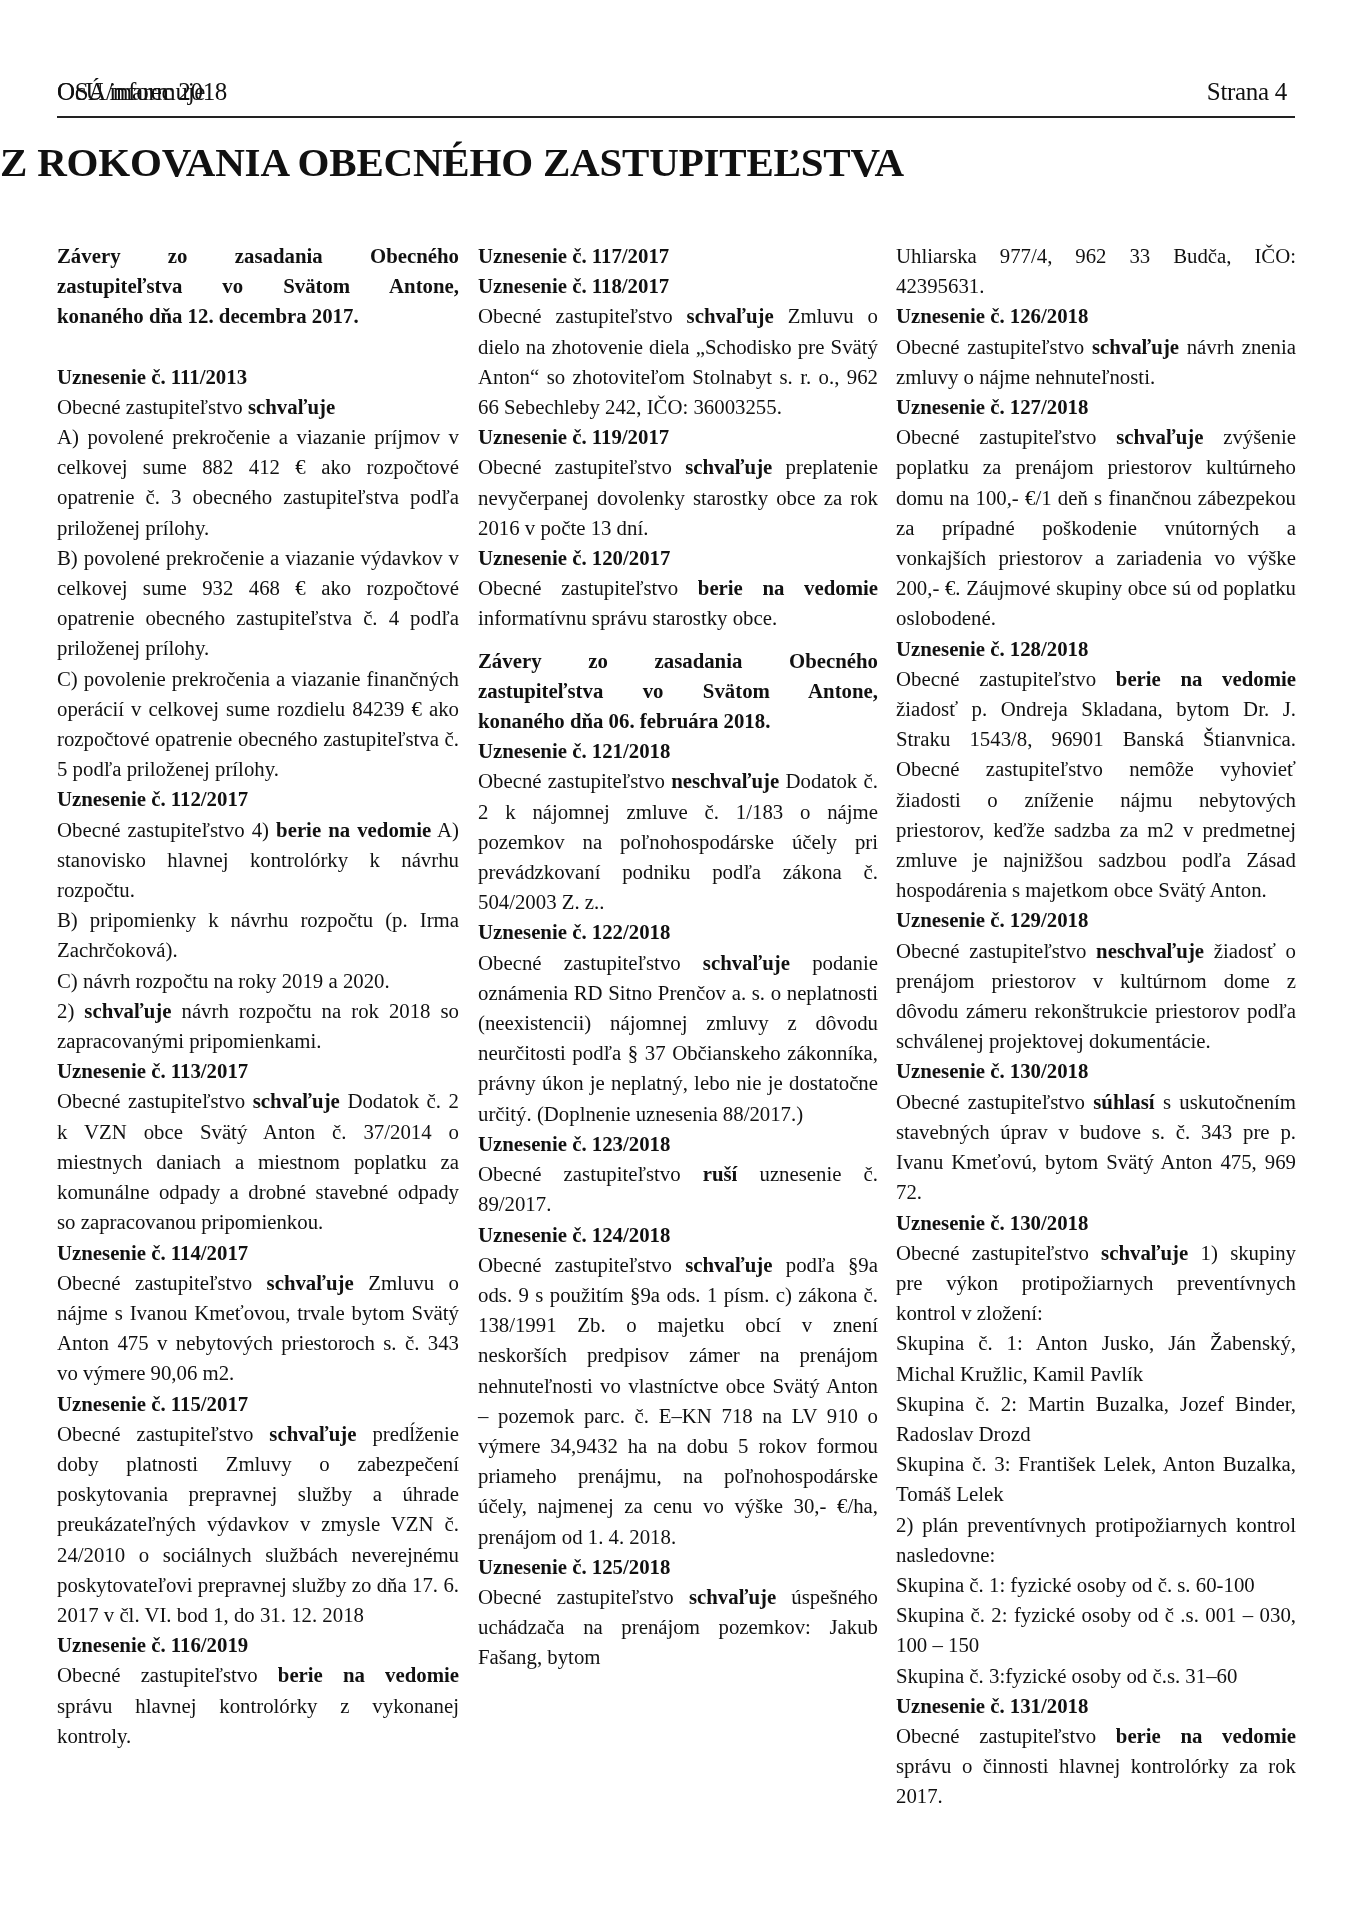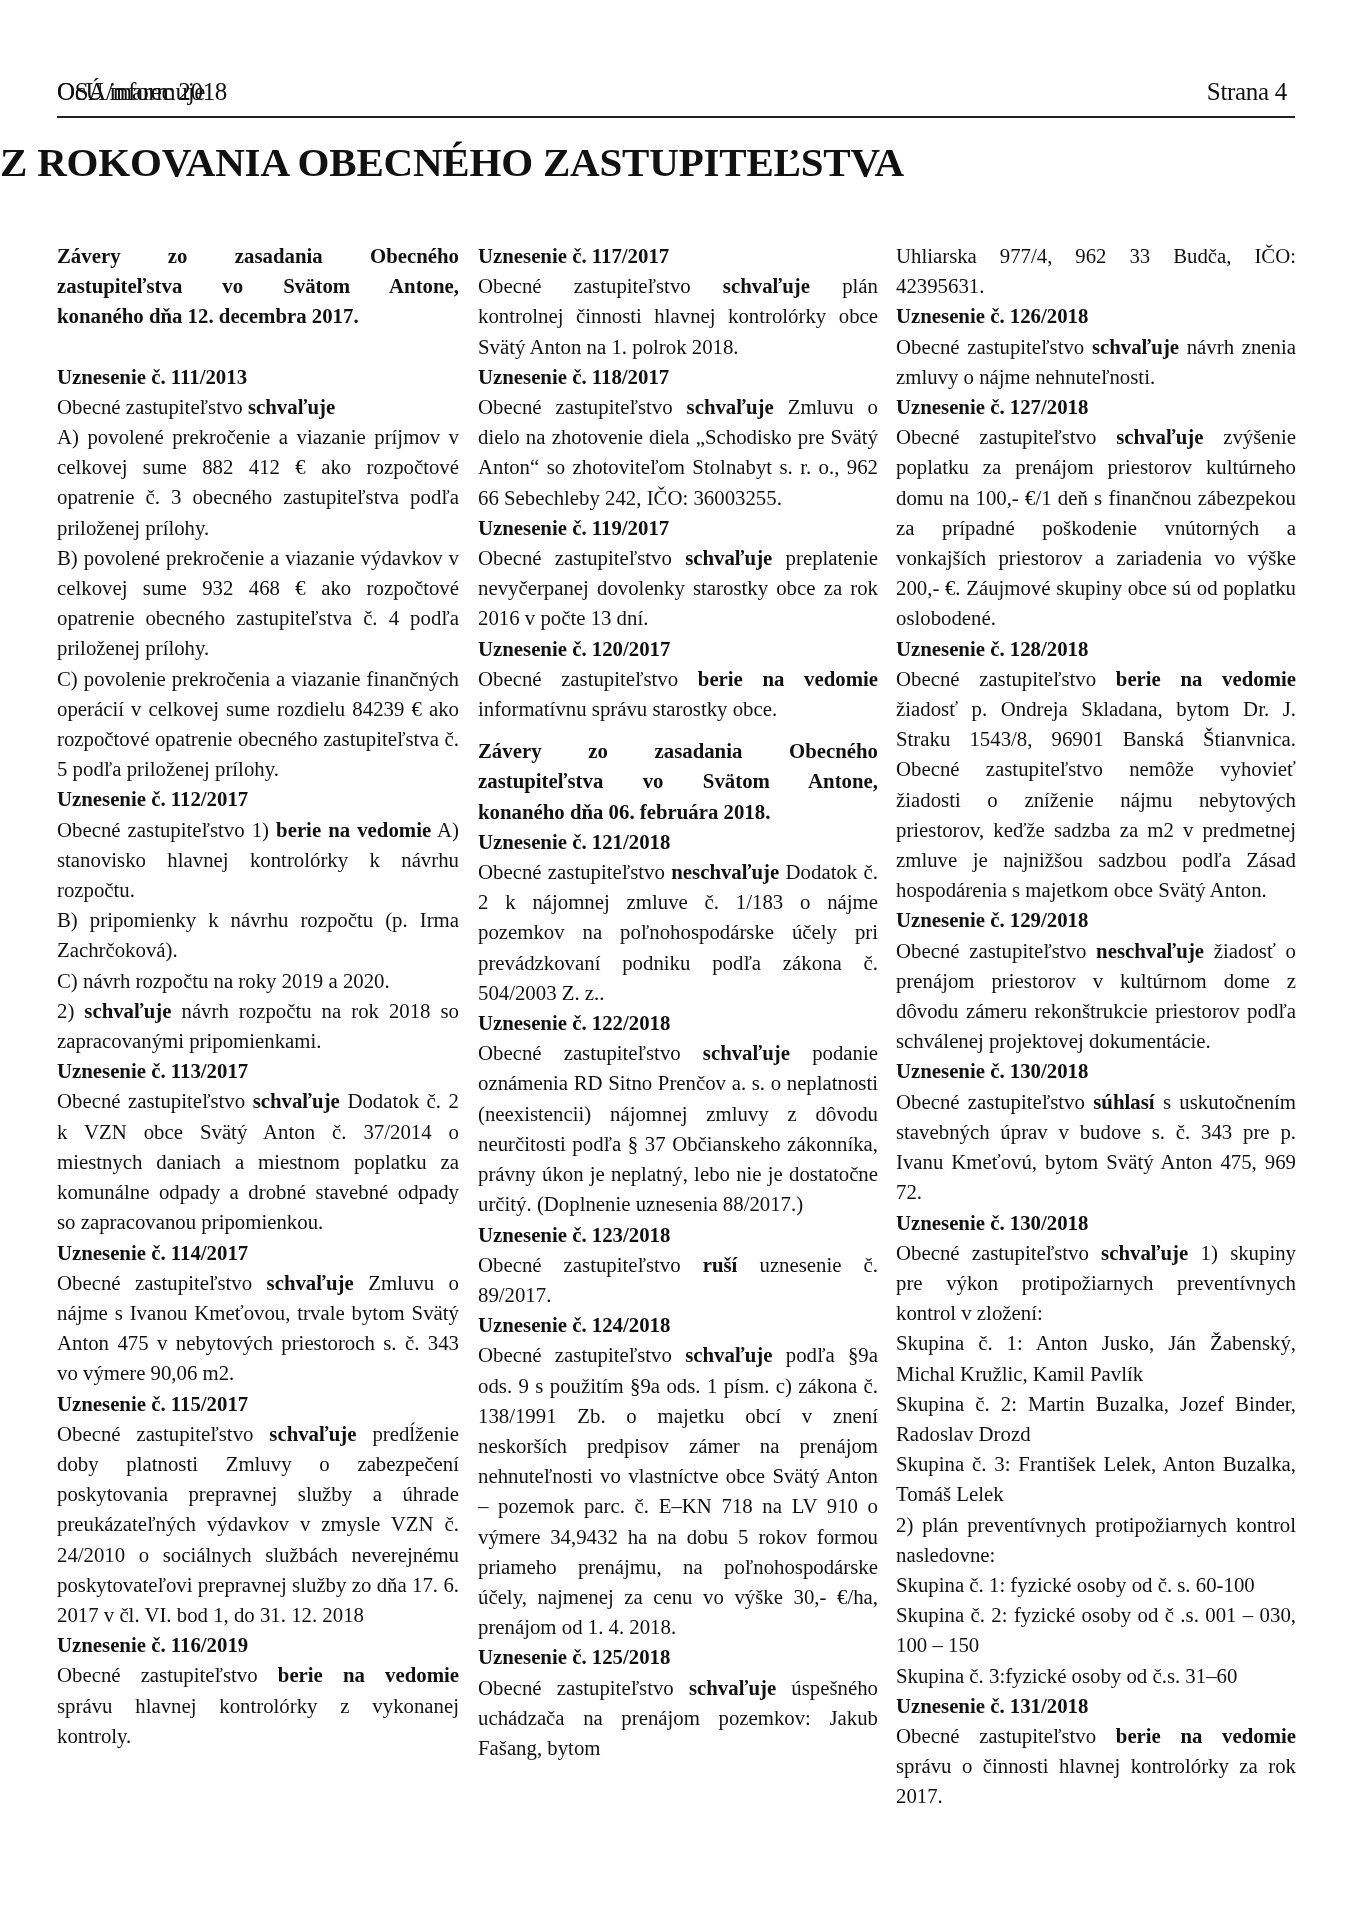--- a/index.html
+++ b/index.html
@@ -43,36 +43,35 @@
       <span>zastupiteľstva vo Svätom Antone,</span>
       <span class="final">konaného dňa 12. decembra 2017.</span>
     </div>
     <div class="gap-big"></div>
     <p class="res-title">Uznesenie č. 111/2013</p>
     <p><span>Obecné zastupiteľstvo </span><b>schvaľuje</b></p>
     <p><span>A) povolené prekročenie a viazanie príjmov v celkovej sume 882 412 € ako rozpočtové opatrenie č. 3 obecného zastupiteľstva podľa priloženej prílohy.</span></p>
     <p><span>B) povolené prekročenie a viazanie výdavkov v celkovej sume 932 468 € ako rozpočtové opatrenie obecného zastupiteľstva č. 4 podľa priloženej prílohy.</span></p>
     <p><span>C) povolenie prekročenia a viazanie finančných operácií v celkovej sume rozdielu 84239 € ako rozpočtové opatrenie obecného zastupiteľstva č. 5 podľa priloženej prílohy.</span></p>
     <p class="res-title">Uznesenie č. 112/2017</p>
-    <p><span>Obecné zastupiteľstvo 1) </span><b>berie na vedomie</b><span> A) stanovisko hlavnej kontrolórky k návrhu rozpočtu.</span></p>
+    <p><span>Obecné zastupiteľstvo 4) </span><b>berie na vedomie</b><span> A) stanovisko hlavnej kontrolórky k návrhu rozpočtu.</span></p>
     <p><span>B) pripomienky k návrhu rozpočtu (p. Irma Zachrčoková).</span></p>
     <p><span>C) návrh rozpočtu na roky 2019 a 2020.</span></p>
     <p><span>2) </span><b>schvaľuje</b><span> návrh rozpočtu na rok 2018 so zapracovanými pripomienkami.</span></p>
     <p class="res-title">Uznesenie č. 113/2017</p>
     <p><span>Obecné zastupiteľstvo </span><b>schvaľuje</b><span> Dodatok č. 2 k VZN obce Svätý Anton č. 37/2014 o miestnych daniach a miestnom poplatku za komunálne odpady a drobné stavebné odpady so zapracovanou pripomienkou.</span></p>
     <p class="res-title">Uznesenie č. 114/2017</p>
     <p><span>Obecné zastupiteľstvo </span><b>schvaľuje</b><span> Zmluvu o nájme s Ivanou Kmeťovou, trvale bytom Svätý Anton 475 v nebytových priestoroch s. č. 343 vo výmere 90,06 m2.</span></p>
     <p class="res-title">Uznesenie č. 115/2017</p>
     <p><span>Obecné zastupiteľstvo </span><b>schvaľuje</b><span> predĺženie doby platnosti Zmluvy o zabezpečení poskytovania prepravnej služby a úhrade preukázateľných výdavkov v zmysle VZN č. 24/2010 o sociálnych službách neverejnému poskytovateľovi prepravnej služby zo dňa 17. 6. 2017 v čl. VI. bod 1, do 31. 12. 2018</span></p>
     <p class="res-title">Uznesenie č. 116/2019</p>
     <p><span>Obecné zastupiteľstvo </span><b>berie na vedomie</b><span> správu hlavnej kontrolórky z vykonanej kontroly.</span></p>
   </div>
 <div class="col col-2">
     <p class="res-title">Uznesenie č. 117/2017</p>
-    <p><span>Obecné zastupiteľstvo </span><b>schvaľuje</b><span> plán kontrolnej činnosti hlavnej kontrolórky obce Svätý Anton na 1. polrok 2018.</span></p>
     <p class="res-title">Uznesenie č. 118/2017</p>
     <p><span>Obecné zastupiteľstvo </span><b>schvaľuje</b><span> Zmluvu o dielo na zhotovenie diela „Schodisko pre Svätý Anton“ so zhotoviteľom Stolnabyt s. r. o., 962 66 Sebechleby 242, IČO: 36003255.</span></p>
     <p class="res-title">Uznesenie č. 119/2017</p>
     <p><span>Obecné zastupiteľstvo </span><b>schvaľuje</b><span> preplatenie nevyčerpanej dovolenky starostky obce za rok 2016 v počte 13 dní.</span></p>
     <p class="res-title">Uznesenie č. 120/2017</p>
     <p><span>Obecné zastupiteľstvo </span><b>berie na vedomie</b><span> informatívnu správu starostky obce.</span></p>
     <div class="gap-small"></div>
     <div class="section-head">
       <span>Závery zo zasadania Obecného</span>
       <span>zastupiteľstva vo Svätom Antone,</span>

